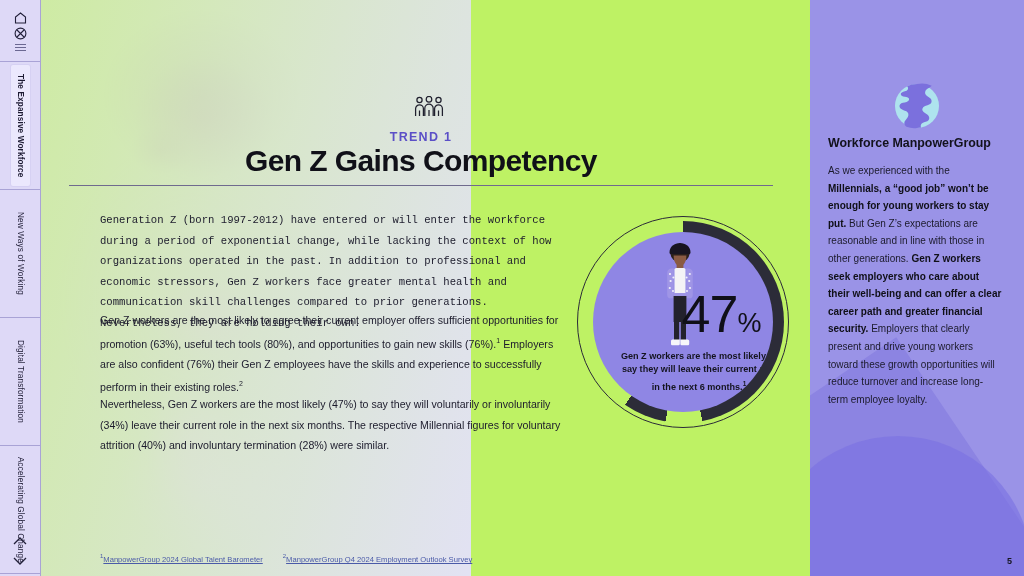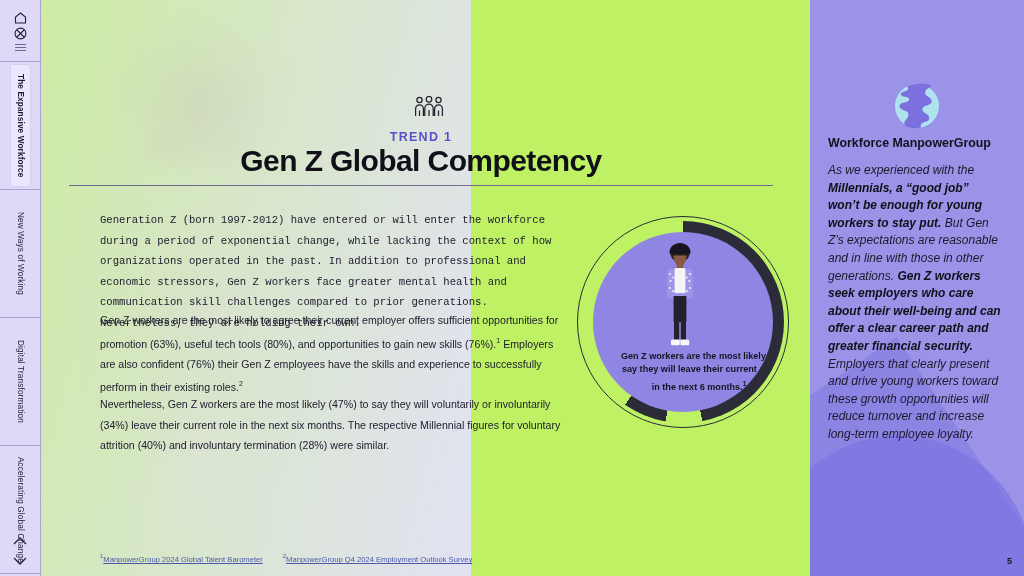--- a/index.html
+++ b/index.html
@@ -168,21 +168,21 @@
     width: 268px; height: 268px; border-radius: 50%;
     background: rgba(123,113,226,.62);
   }
   #globe-icon { position: absolute; left: 83px; top: 82px; }
   #ri-title {
     position: absolute; left: 18px; top: 136px; width: 180px;
     font-size: 12.4px; font-weight: bold; color: #12121c;
   }
   #ri-body {
     position: absolute; left: 18px; top: 162px; width: 174px;
-    font-size: 12px; line-height: 17.6px; color: #1b1a2b; font-style: italic;
+    font-size: 10px; line-height: 17.6px; color: #1b1a2b;
   }
   #ri-body b { font-weight: bold; color: #101018; }
   #page-num {
     position: absolute; right: 12px; bottom: 10px;
     font-size: 9px; color: #14141f; font-weight: bold;
   }
 </style>
 </head>
 <body>
 
@@ -249,21 +249,21 @@
             <path d="M2.6 20v-7.2a3.9 3.9 0 013.9-3.9 3.9 3.9 0 013.9 3.9V20M6.5 14.5V20"></path>
           <circle cx="16" cy="3.2" r="2.8"></circle>
             <path d="M11.8 20v-7.6A4.2 4.2 0 0116 8.2a4.2 4.2 0 014.2 4.2V20M16 14V20"></path>
           <circle cx="25.5" cy="4" r="2.6"></circle>
             <path d="M21.6 20v-7.2a3.9 3.9 0 013.9-3.9 3.9 3.9 0 013.9 3.9V20M25.5 14.5V20"></path>
         </g>
       </svg>
     </span>
 
     <div id="trend-label">TREND 1</div>
-    <h1 id="slide-title">Gen Z Global Competency</h1>
+    <h1 id="slide-title">Gen Z Gains Competency</h1>
     <div id="title-rule"></div>
 
     <p class="para" id="p1">Generation Z (born 1997-2012) have entered or will enter the workforce during a period of exponential change, while lacking the context of how organizations operated in the past. In addition to professional and economic stressors, Gen Z workers face greater mental health and communication skill challenges compared to prior generations. Nevertheless, they are holding their own.</p>
 
     <p class="para" id="p2"><span>Gen Z workers are the most likely to agree their current employer offers sufficient opportunities for promotion (63%), useful tech tools (80%), and opportunities to gain new skills (76%).</span><sup>1</sup><span> Employers are also confident (76%) their Gen Z employees have the skills and experience to successfully perform in their existing roles.</span><sup>2</sup></p>
 
     <p class="para" id="p3">Nevertheless, Gen Z workers are the most likely (47%) to say they will voluntarily or involuntarily (34%) leave their current role in the next six months. The respective Millennial figures for voluntary attrition (40%) and involuntary termination (28%) were similar.</p>
 
     <div id="donut-wrap">
       <div id="donut-ring-outline"></div>
@@ -292,20 +292,21 @@
             </g>
             <path d="M21.2 53h11.6l1.1 4.2H20.1z" fill="#9f95e6"></path>
             <path d="M21.4 56h11.2l-.6 24.5h-4.2l-.8-16-.8 16h-4.2z" fill="#23222c"></path>
             <rect x="20.6" y="56" width="12.8" height="26" fill="#23222c"></rect>
             <rect x="21.0" y="80" width="5.2" height="20" fill="#23222c"></rect>
             <rect x="27.8" y="80" width="5.2" height="20" fill="#23222c"></rect>
             <path d="M19.6 99.5h7.2v4.2c0 1-.7 1.6-1.8 1.6h-5.4c-1 0-1.6-.6-1.6-1.6v-2.4c0-1 .7-1.8 1.6-1.8z" fill="#f7f7fa"></path>
             <path d="M27.4 99.5h7.2c.9 0 1.6.8 1.6 1.8v2.4c0 1-.6 1.6-1.6 1.6h-5.4c-1.1 0-1.8-.6-1.8-1.6z" fill="#f7f7fa"></path>
           </svg>
         </span>
+        <div id="donut-pct"><span>47</span><span class="sym">%</span></div>
         <div id="donut-caption"><span>Gen Z workers are the most likely to say they will leave their current role in the next 6 months.</span><sup>1</sup></div>
       </div>
     </div>
 
     <div id="footnotes">
       <span><sup>1</sup><a href="#">ManpowerGroup 2024 Global Talent Barometer</a></span>
       <span><sup>2</sup><a href="#">ManpowerGroup Q4 2024 Employment Outlook Survey</a></span>
     </div>
 
     <aside id="right-panel">

